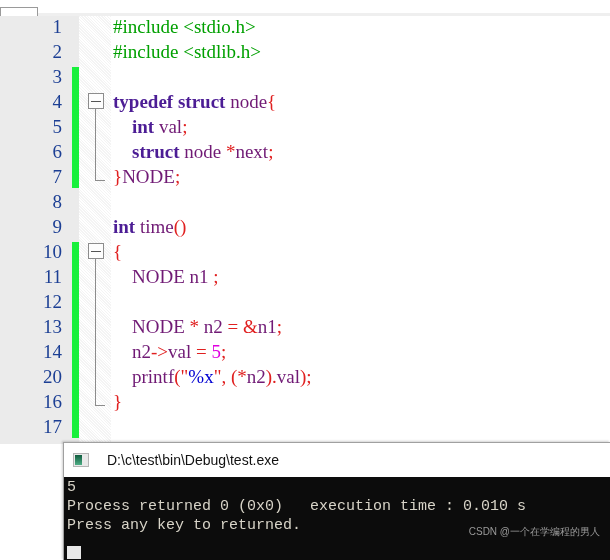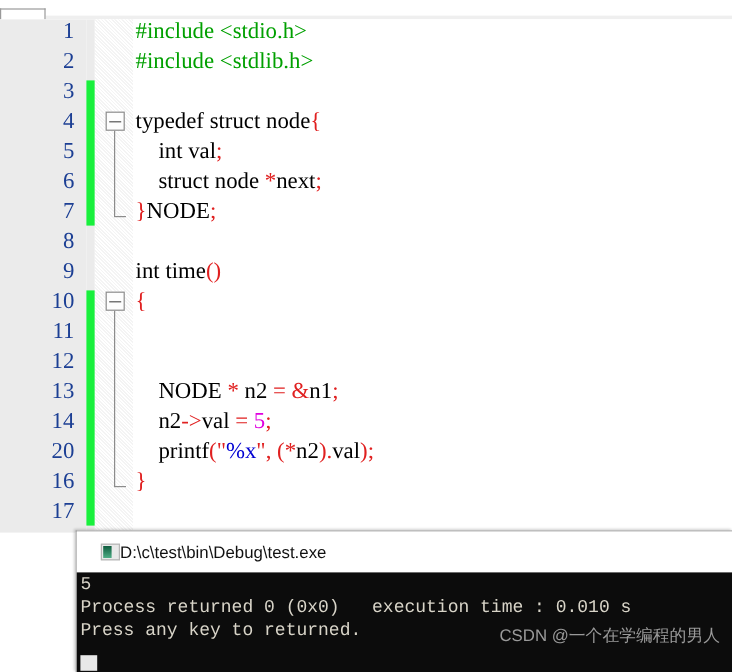--- a/index.html
+++ b/index.html
@@ -145,48 +145,48 @@
   .cline {
     position: absolute;
     left: 2px;
     height: 25px;
     line-height: 25px;
     white-space: pre;
     font-family: "Liberation Serif", serif;
     font-size: 19px;
     color: #000000;
   }
-  .kw   { color: #000000; font-weight: normal; }
+  .kw   { color: #4c1d95; font-weight: bold; }
   .pre  { color: #00a000; }
   .pun  { color: #e02020; }
   .str  { color: #0000d2; }
   .num  { color: #e000e0; }
-  .id   { color: #000000; }
+  .id   { color: #701a75; }
 
   
   #console {
     position: absolute;
     left: 63px; top: 442px;
     width: 547px; height: 118px;
     background: #ffffff;
     border: 1px solid #a0a0a0;
     border-bottom: none;
     border-right: none;
     box-sizing: border-box;
     box-shadow: -1px -1px 2px rgba(0,0,0,0.18);
   }
   #console-titlebar {
     position: absolute;
     left: 0; top: 0;
     width: 100%; height: 34px;
     background: #ffffff;
     display: flex;
     align-items: center;
-    padding-left: 20px;
-    gap: 0;
+    padding-left: 9px;
+    gap: 18px;
     box-sizing: border-box;
   }
   #console-icon {
     width: 16px; height: 14px;
     background: #e9e9e9;
     border: 1px solid #b5b5b5;
     box-sizing: border-box;
     position: relative;
     flex: 0 0 auto;
   }
@@ -222,21 +222,21 @@
   #console-cursor {
     position: absolute;
     left: 3px; bottom: 2px;
     width: 14px; height: 13px;
     background: #e8e8e8;
   }
   #watermark {
     position: absolute;
     right: 10px; bottom: 22px;
     font-family: "Liberation Sans", sans-serif;
-    font-size: 14px;
+    font-size: 10px;
     color: #9a9a9a;
     white-space: nowrap;
     margin-left: 40px;
   }
 </style>
 </head>
 <body>
 
 <div id="ide">
 
@@ -283,20 +283,21 @@
         <div class="cline" style="top: -2px;"><span class="pre">#include &lt;stdio.h&gt;</span></div>
         <div class="cline" style="top: 23px;"><span class="pre">#include &lt;stdlib.h&gt;</span></div>
         <div class="cline" style="top: 48px;"></div>
         <div class="cline" style="top: 73px;"><span class="kw">typedef struct</span><span class="id"> node</span><span class="pun">{</span></div>
         <div class="cline" style="top: 98px;"><span class="id">    </span><span class="kw">int</span><span class="id"> val</span><span class="pun">;</span></div>
         <div class="cline" style="top: 123px;"><span class="id">    </span><span class="kw">struct</span><span class="id"> node </span><span class="pun">*</span><span class="id">next</span><span class="pun">;</span></div>
         <div class="cline" style="top: 148px;"><span class="pun">}</span><span class="id">NODE</span><span class="pun">;</span></div>
         <div class="cline" style="top: 173px;"></div>
         <div class="cline" style="top: 198px;"><span class="kw">int</span><span class="id"> time</span><span class="pun">()</span></div>
         <div class="cline" style="top: 223px;"><span class="pun">{</span></div>
+        <div class="cline" style="top: 248px;"><span class="id">    NODE n1 </span><span class="pun">;</span></div>
         <div class="cline" style="top: 273px;"></div>
         <div class="cline" style="top: 298px; text-align: center;"><span class="id">    NODE </span><span class="pun">*</span><span class="id"> n2 </span><span class="pun">=</span><span class="id"> </span><span class="pun">&amp;</span><span class="id">n1</span><span class="pun">;</span></div>
         <div class="cline" style="top: 323px;"><span class="id">    n2</span><span class="pun">-&gt;</span><span class="id">val </span><span class="pun">=</span><span class="id"> </span><span class="num">5</span><span class="pun">;</span></div>
         <div class="cline" style="top: 348px;"><span class="id">    printf</span><span class="pun">("</span><span class="str">%x</span><span class="pun">",</span><span class="id"> </span><span class="pun">(*</span><span class="id">n2</span><span class="pun">).</span><span class="id">val</span><span class="pun">);</span></div>
         <div class="cline" style="top: 373px;"><span class="pun">}</span></div>
         <div class="cline" style="top: 398px;"></div>
       </div>
   </div>
 
   <div id="console">

